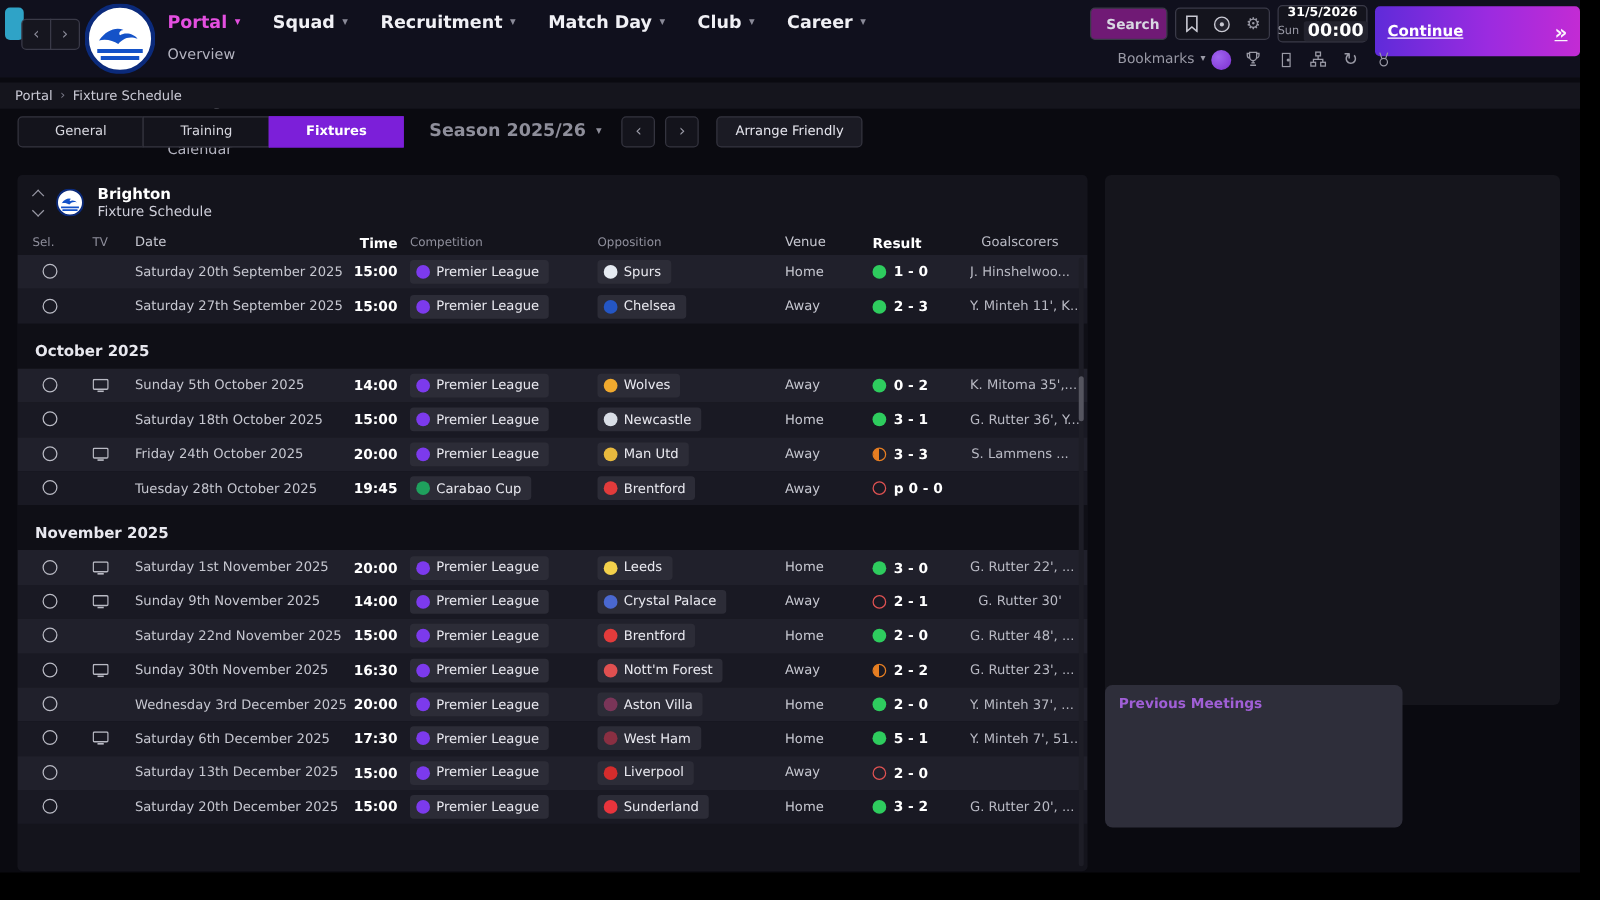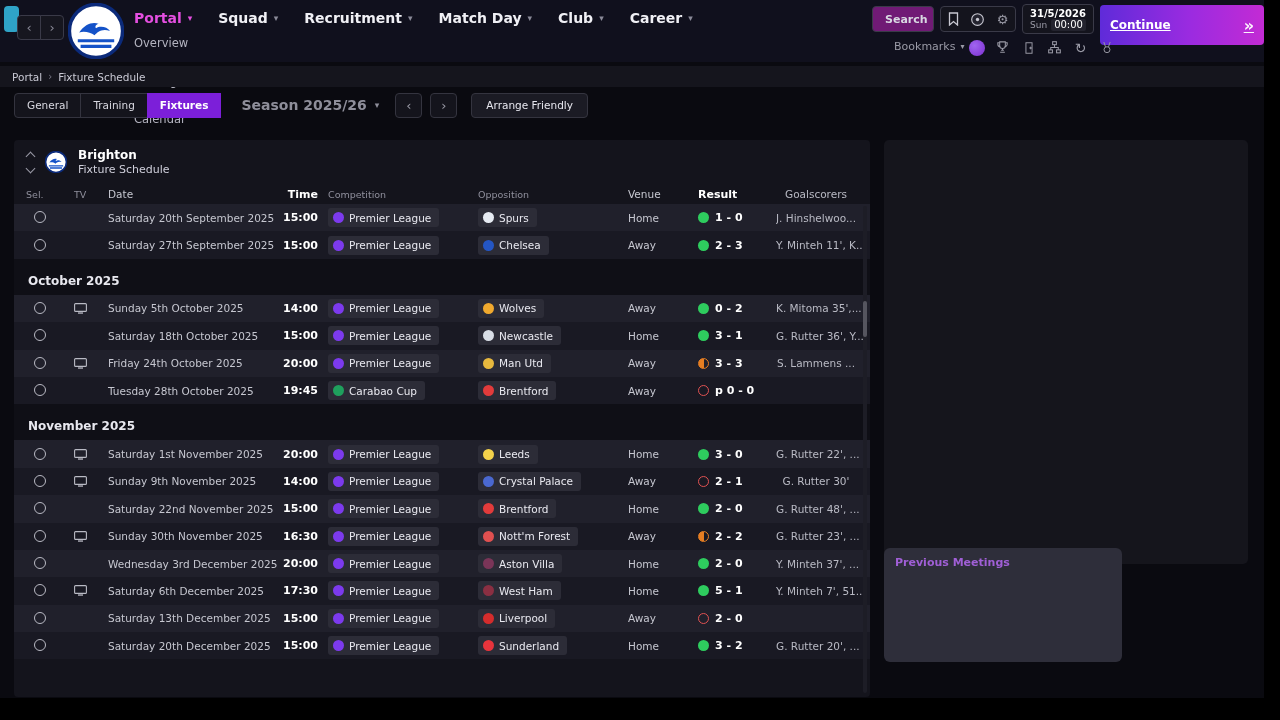--- a/index.html
+++ b/index.html
@@ -35,21 +35,21 @@
   .tool-icons { position:absolute; left:940px; top:6px; width:76px; height:26px;
     border:1px solid #3a3a48; border-radius:4px; background:#14141d; display:flex;
     align-items:center; justify-content:space-around; color:#c8c8d2; }
   .gear-glyph { font-size:13px; line-height:1; }
   .date-box { position:absolute; left:1022px; top:4px; width:72px; height:30px;
     border:1px solid #3a3a48; border-radius:4px; background:#14141d; display:flex;
     flex-direction:column; align-items:center; justify-content:center; line-height:1.15; }
   .date-top { font-size:10px; font-weight:bold; color:#fff; }
   .date-bottom { display:flex; gap:4px; align-items:center; font-size:9px; color:#9a9aa6; }
   .time-val { background:#23232e; padding:0 3px; border-radius:2px; color:#fff;
-    font-weight:normal; font-size:10px; }
+    font-weight:bold; font-size:14px; }
   .continue-btn { position:absolute; left:1100px; top:5px; width:164px; height:40px;
     border:none; border-radius:4px; cursor:pointer;
     background:linear-gradient(90deg,#5f2bd9 0%,#9b2be0 55%,#c32bd4 100%);
     color:#fff; font-weight:bold; font-size:12px; display:flex; align-items:center;
     padding:0 10px; font-family:inherit;text-decoration:underline; }
   .continue-chevrons { margin-left:auto; font-size:16px; opacity:.95; }
   .bookmarks { position:absolute; left:894px; top:40px; display:flex; align-items:center;
     gap:5px; font-size:11px; color:#9a9aa6; cursor:pointer; }
   .bookmarks .chev { font-size:8px; }
   .quick-icons { position:absolute; left:968px; top:39px; display:flex; gap:9px; align-items:center; }
@@ -59,21 +59,21 @@
     background:radial-gradient(circle at 35% 35%,#a065f0,#7c2fd0); }
 
   
   .breadcrumb { position:absolute; top:66px; left:0; width:1264px; height:21px;
     background:#15151d; display:flex; align-items:center; padding-left:12px;
     font-size:10.5px; color:#c9c9d4; gap:6px; }
   .crumb-sep { color:#7a7a88; font-size:10px; }
 
   
   .toolbar { position:absolute; top:92px; left:14px; height:26px; display:flex; align-items:center; }
-  .tab { height:25px; padding:0 12px; display:flex; align-items:center; font-size:10.5px;
+  .tab { height:25px; padding:0 29px; display:flex; align-items:center; font-size:10.5px;
     color:#d8d8e0; background:#14141c; border:1px solid #34343f; cursor:pointer; }
   .tab:first-child { border-radius:4px 0 0 4px; }
   .tab + .tab { margin-left:-1px; }
   .tab:last-child { border-radius:0 4px 4px 0; }
   .tab.active { background:#7c1fd9; border-color:#7c1fd9; color:#fff; font-weight:bold; }
   .season { margin-left:20px; display:flex; align-items:center; gap:8px; font-size:14px;
     font-weight:bold; color:#8e8e9a; cursor:pointer; }
   .season .chev { font-size:9px; }
   .nav-arrow { margin-left:8px; width:27px; height:25px; border:1px solid #34343f;
     border-radius:4px; background:#14141c; color:#9a9aa6; display:flex; align-items:center;

